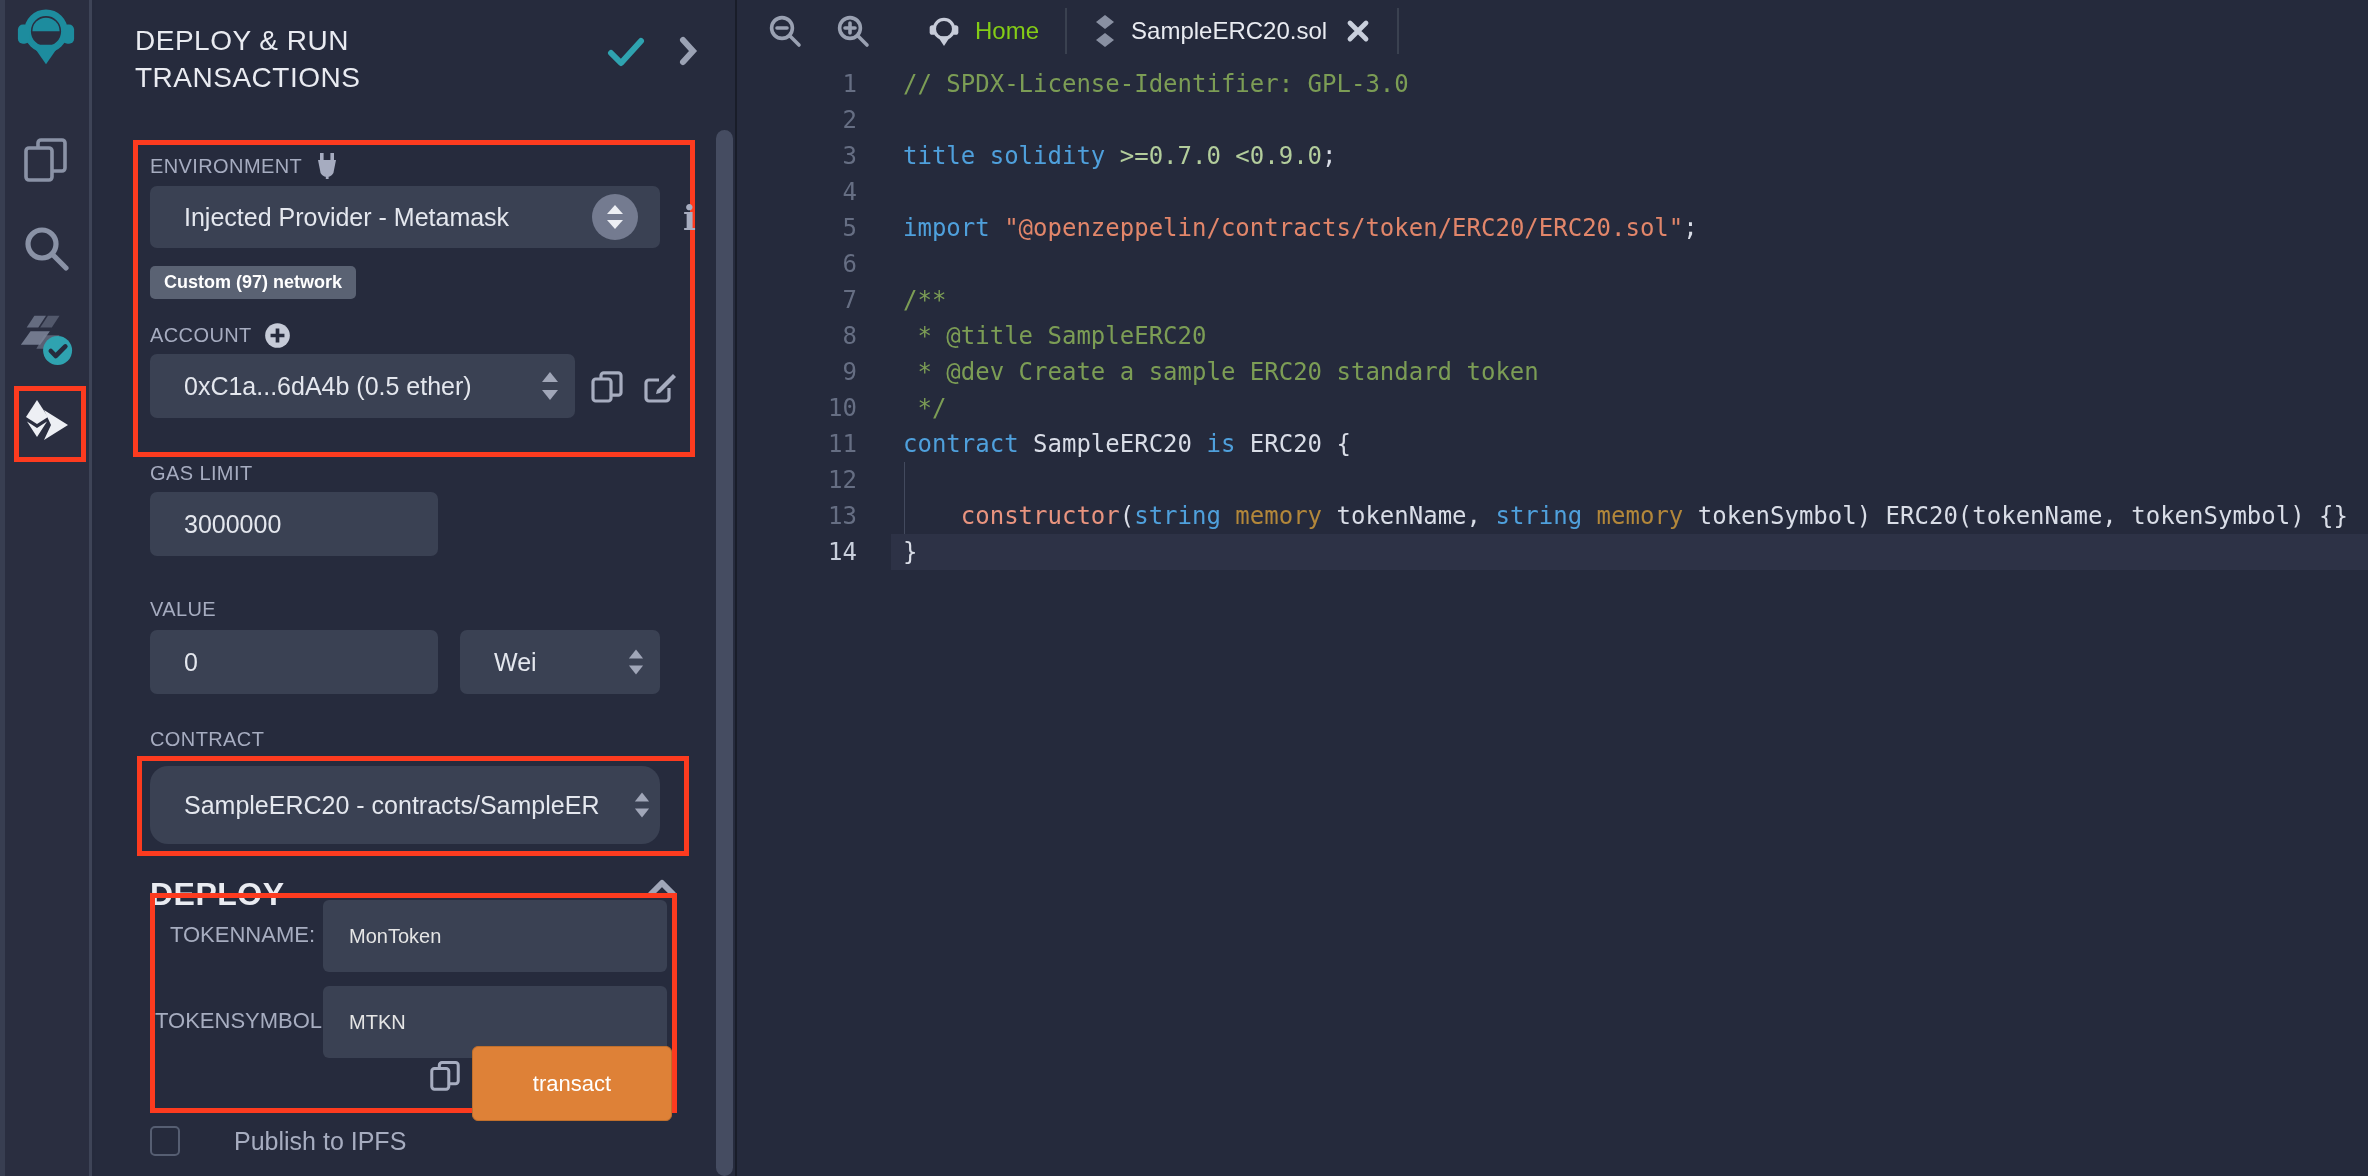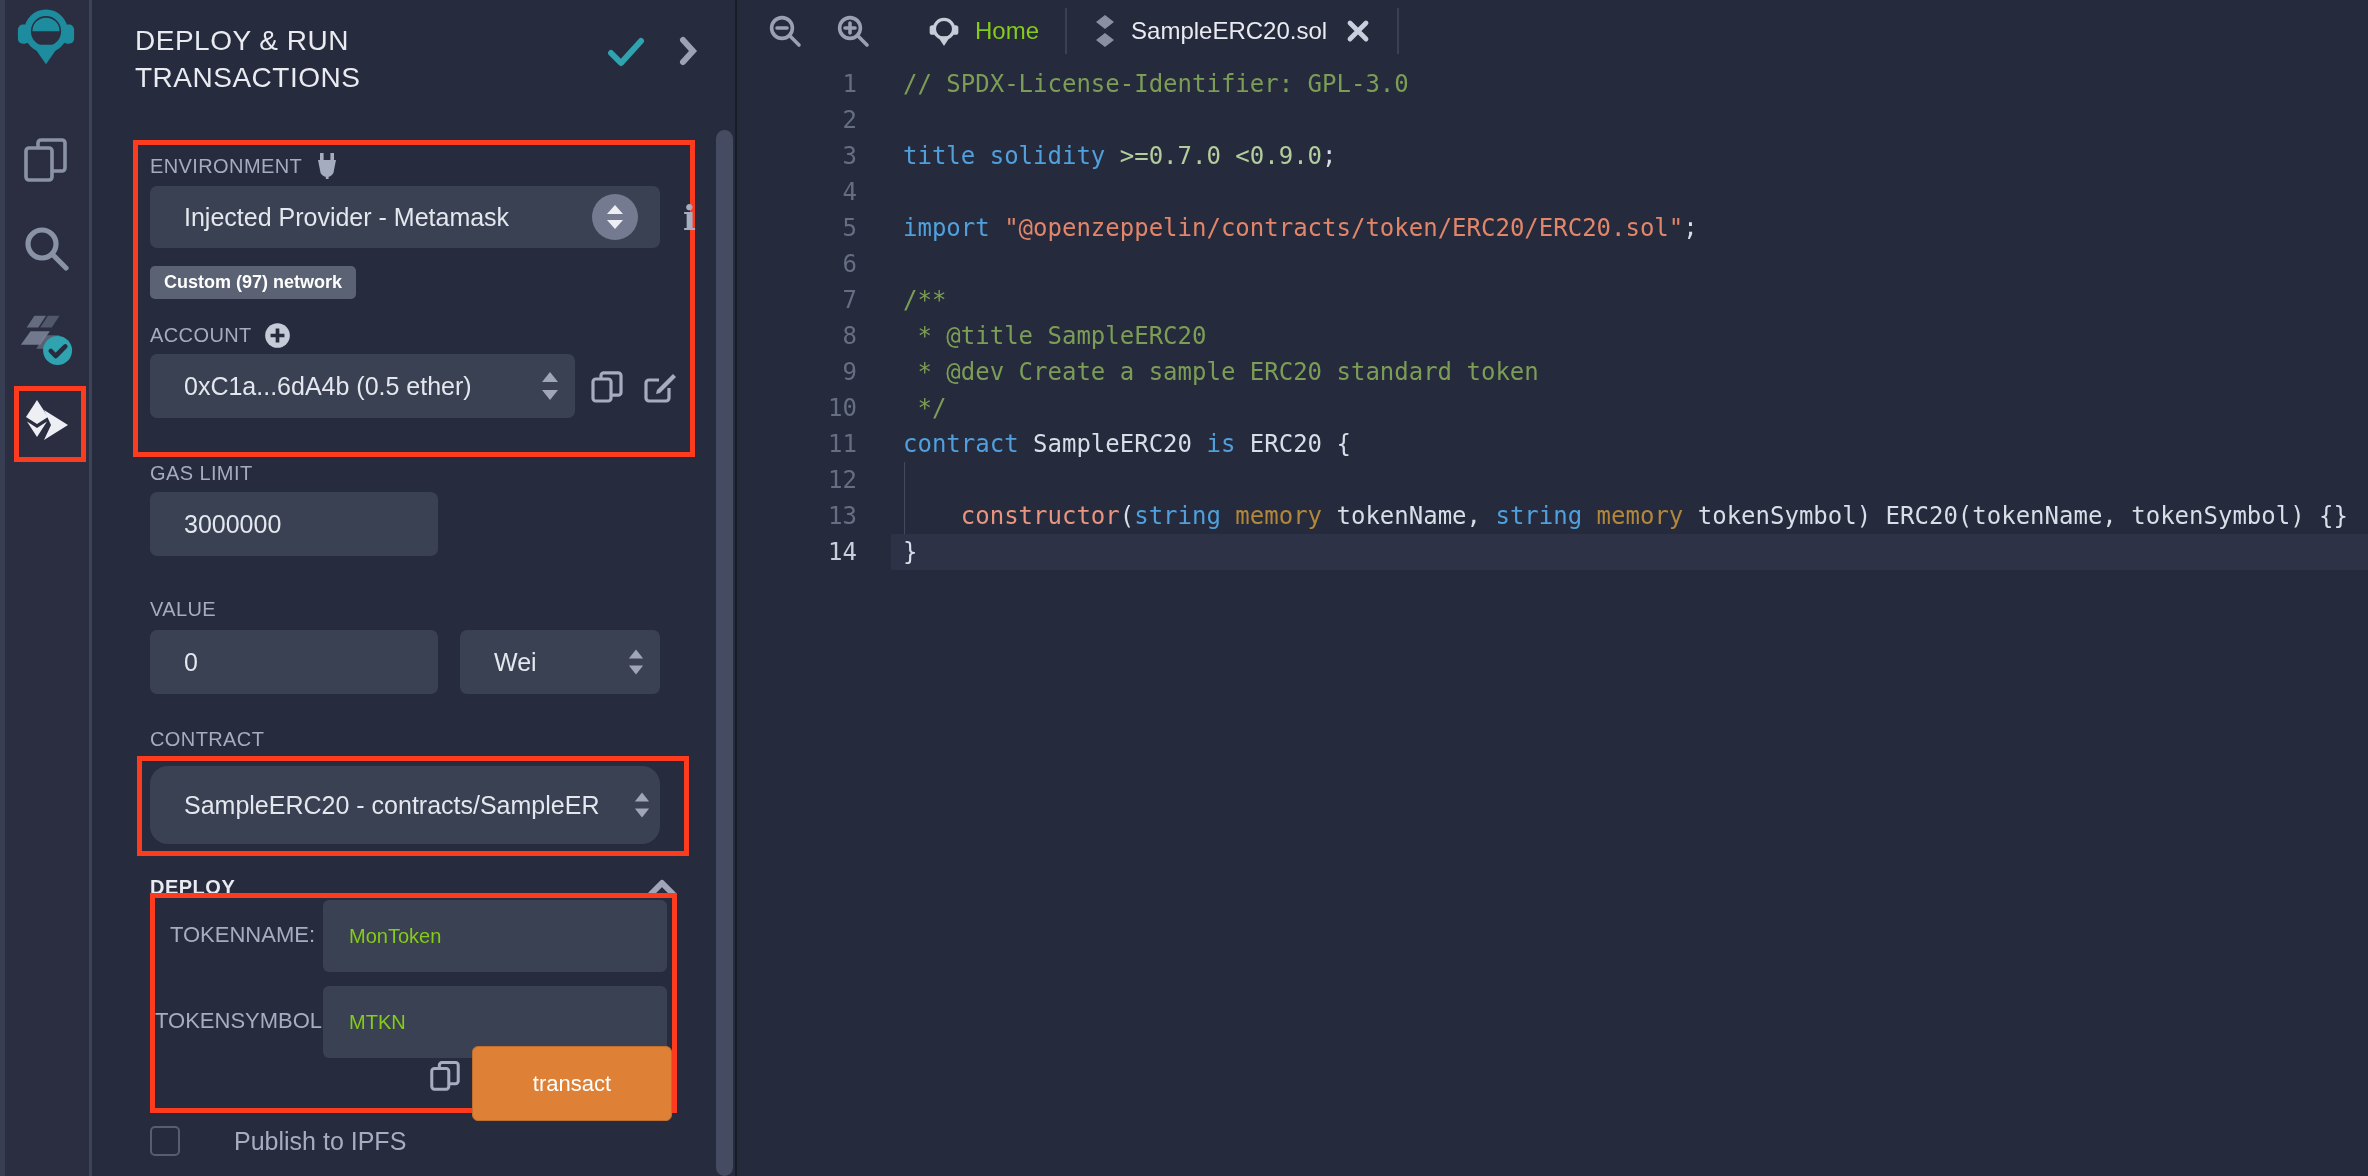--- a/index.html
+++ b/index.html
@@ -28,25 +28,25 @@
   .abs { position:absolute; }
 
   .select-box, .input-box { background:#3A4153; border-radius:7px; color:#E4E7EE; display:flex; align-items:center; position:absolute; cursor:pointer; }
   .input-box { cursor:text; }
   .sel-text { font-size:25px; padding-left:34px; white-space:nowrap; overflow:hidden; }
   .spinner-circle { position:absolute; right:22px; top:50%; transform:translateY(-50%); width:46px; height:46px; border-radius:50%; background:#747B90; display:flex; align-items:center; justify-content:center; }
   .spinner-plain { position:absolute; right:16px; top:50%; transform:translateY(-50%); color:#A0A6B8; }
   .badge { position:absolute; left:55px; top:266px; background:#5A6273; color:#FFFFFF; font-size:18px; font-weight:700; padding:6px 14px; border-radius:5px; }
   .icon-btn { color:#A7ADC0; cursor:pointer; }
 
-  .deploy-head { position:absolute; left:55px; top:876px; font-size:20px; font-weight:700; color:#E9EBF1; letter-spacing:.5px; }
+  .deploy-head { position:absolute; left:55px; top:876px; font-size:32px; font-weight:700; color:#E9EBF1; letter-spacing:.5px; }
   .deploy-collapse { position:absolute; left:552px; top:878px; color:#A0A6B8; cursor:pointer; }
 
   .form-label { position:absolute; font-size:22px; color:#A7ADC0; text-align:right; width:160px; }
-  .form-input { position:absolute; background:#3A4153; border-radius:6px; color:#84cc16; font-size:20px; display:flex; align-items:center; padding-left:26px; }
+  .form-input { position:absolute; background:#3A4153; border-radius:6px; color:#e5e5e5; font-size:20px; display:flex; align-items:center; padding-left:26px; }
   .transact-btn { position:absolute; left:377px; top:1046px; width:200px; height:75px; background:#DE8137; border:1px solid #c06f2c; border-radius:6px; color:#FFFFFF; font-size:22px; display:flex; align-items:center; justify-content:center; cursor:pointer; }
   .copy-transact { position:absolute; left:333px; top:1058px; }
 
   .publish-row { position:absolute; left:55px; top:1126px; display:flex; align-items:center; gap:22px; }
   .checkbox { width:30px; height:30px; border:2px solid #565E72; border-radius:5px; background:transparent; cursor:pointer; }
   .publish-label { font-size:25px; color:#A7ADC0;margin-left:32px; }
 
   .panel-scrollbar { position:absolute; right:2px; top:130px; width:17px; height:1046px; background:#454C61; border-radius:9px; }
 
   

